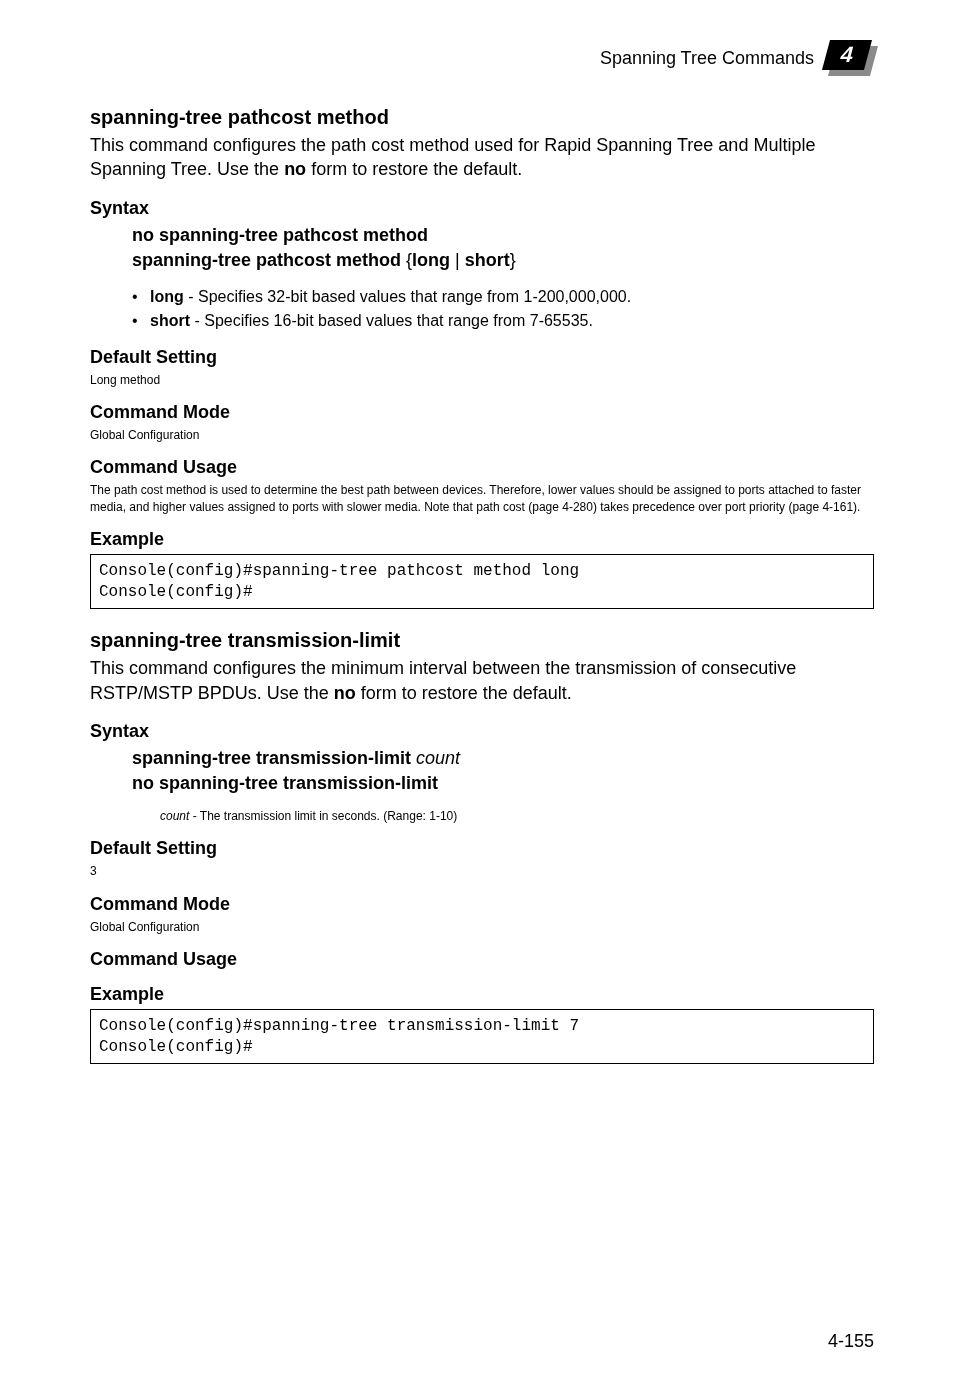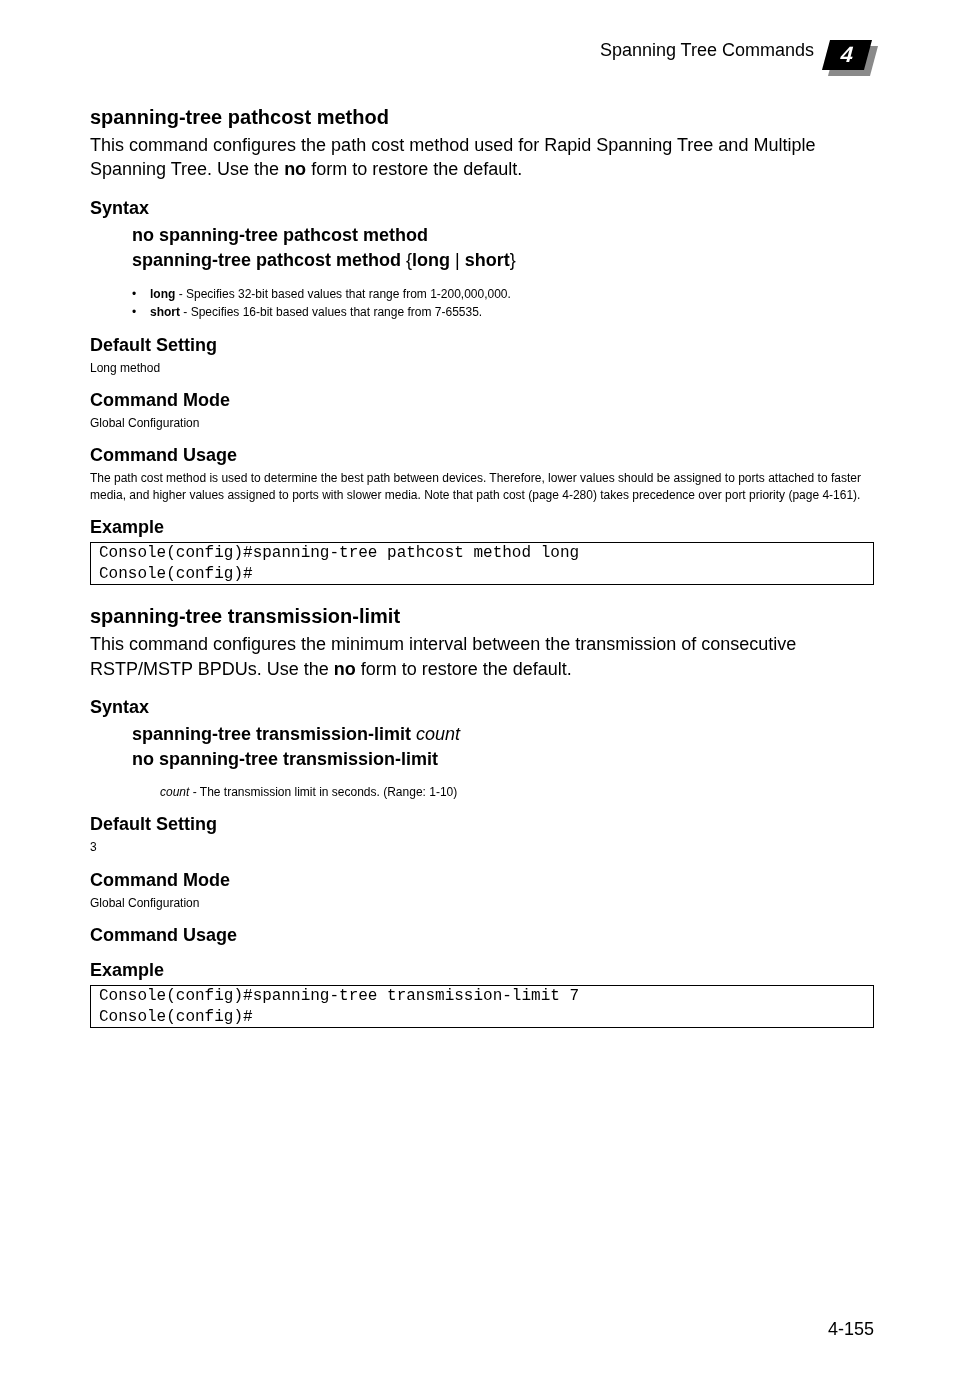--- a/index.html
+++ b/index.html
@@ -12,20 +12,21 @@
   .page {
     width: 954px;
     min-height: 1388px;
     padding: 40px 80px 40px 90px;
     box-sizing: border-box;
     position: relative;
   }
   .header {
     display: flex;
     justify-content: flex-end;
+    align-items: center;
     gap: 12px;
     margin-bottom: 30px;
   }
   .header-text {
     font-size: 18px;
     color: #000;
   }
   .header-icon {
     position: relative;
     width: 48px;
@@ -77,47 +78,47 @@
     font-size: 18px;
     line-height: 1.4;
     margin: 0;
   }
   ul.bullets {
     list-style: none;
     padding: 0;
     margin: 12px 0 8px 0;
   }
   ul.bullets li {
-    font-size: 12px;
+    font-size: 16px;
     line-height: 1.5;
     padding-left: 18px;
     position: relative;
   }
   ul.bullets li::before {
     content: "•";
     position: absolute;
     left: 0;
   }
   .plain {
     font-size: 12px;
     line-height: 1.35;
     margin: 2px 0;
   }
   .console-box {
     border: 1px solid #000;
-    padding: 0 8px;
+    padding: 6px 8px;
     font-family: "Courier New", monospace;
     font-size: 16px;
     line-height: 1.3;
     margin: 4px 0 18px 0;
     white-space: pre;
   }
   .page-num {
     position: absolute;
-    bottom: 48px;
+    bottom: 36px;
     right: 80px;
     font-size: 18px;
   }
   b { font-weight: bold; text-align: right; }
   i { font-style: italic; }
 </style>
 </head>
 <body>
 
 <div class="page">

